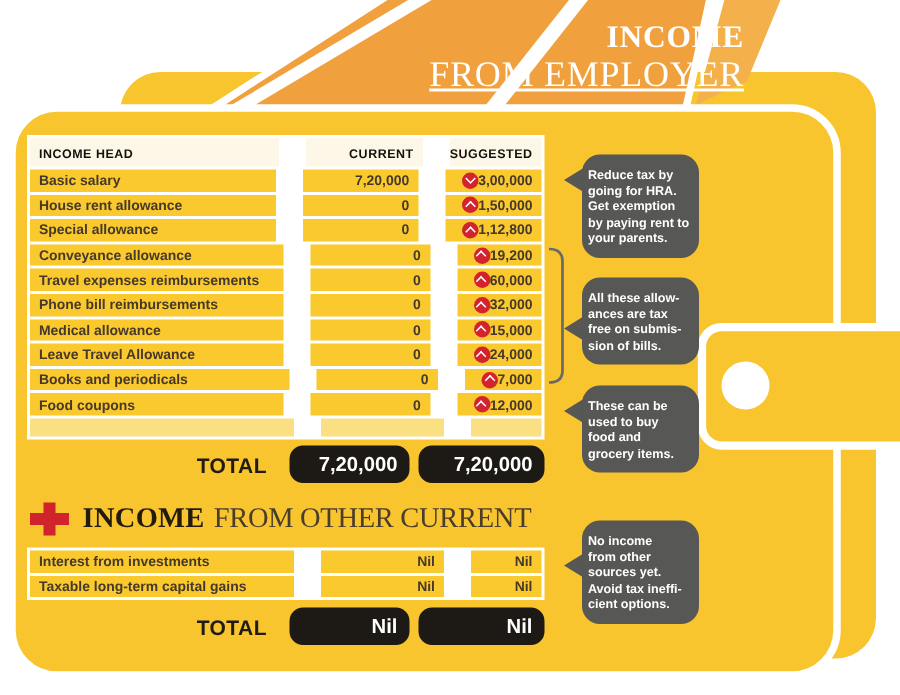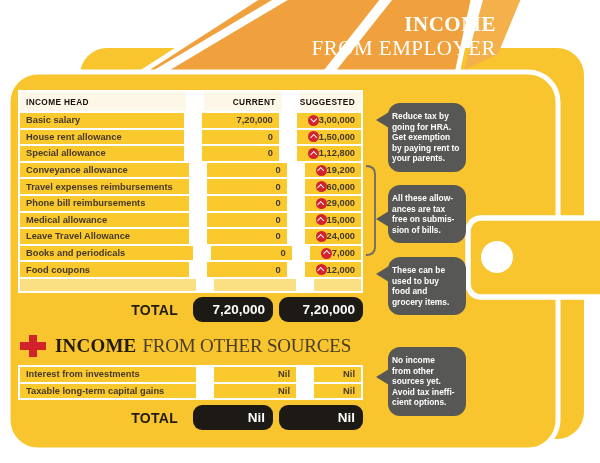--- a/index.html
+++ b/index.html
@@ -4,21 +4,21 @@
 <style>
   html,body{margin:0;padding:0;background:#fff;}
   .stage{position:relative;width:600px;height:463px;overflow:hidden;background:#fff;
          font-family:"Liberation Sans",sans-serif;padding-left:32px;}
   .stage svg.bg{position:absolute;left:0;top:0;z-index:0;}
 
   
   .paper-title{position:absolute;top:14px;right:136px;z-index:2;text-align:right;color:#fff;
                font-family:"Liberation Serif",serif;line-height:1;}
   .paper-title .t1{font-size:21px;font-weight:700;letter-spacing:.5px;display:block;}
-  .paper-title .t2{font-size:21px;font-weight:400;letter-spacing:.5px;display:block;margin-top:3px;}
+  .paper-title .t2{font-size:24px;font-weight:400;letter-spacing:.5px;display:block;margin-top:3px;text-decoration:underline;}
 
   
   .tbl{position:absolute;left:18px;width:345px;background:#fff;padding:2px;z-index:2;
        display:flex;flex-direction:column;gap:2px;box-sizing:border-box;}
   .tbl.main{top:90px;}
   .tbl.other{top:365px;}
   .tr{display:flex;gap:18px;}
   .tr.body{height:14.6px;}
   .tr.head{height:19px;}
   .tr.blank{height:12px;}
@@ -139,21 +139,21 @@
         <span class="trend up"></span>
         <span class="val">60,000</span>
       </div>
     </div>
 
     <div class="tr body">
       <div class="td c1">Phone bill reimbursements</div>
       <div class="td c2">0</div>
       <div class="td c3 with-icon">
         <span class="trend up"></span>
-        <span class="val">29,000</span>
+        <span class="val">32,000</span>
       </div>
     </div>
 
     <div class="tr body">
       <div class="td c1">Medical allowance</div>
       <div class="td c2">0</div>
       <div class="td c3 with-icon">
         <span class="trend up"></span>
         <span class="val">15,000</span>
       </div>
@@ -195,21 +195,21 @@
 
   <div class="total-row t1">
     <div class="lbl">TOTAL</div>
     <div class="tbox b1">7,20,000</div>
     <div class="tbox b2">7,20,000</div>
   </div>
 
   <div class="sec2">
     <span class="plus"></span>
     <span class="w1">INCOME</span>
-    <span class="w2">FROM OTHER SOURCES</span>
+    <span class="w2">FROM OTHER CURRENT</span>
   </div>
 
   <div class="tbl other">
     <div style="display:flex;flex-direction:column;gap:2px;">
     <div class="tr body">
       <div class="td c1">Interest from investments</div>
       <div class="td c2">Nil</div>
       <div class="td c3">Nil</div>
     </div>
 

